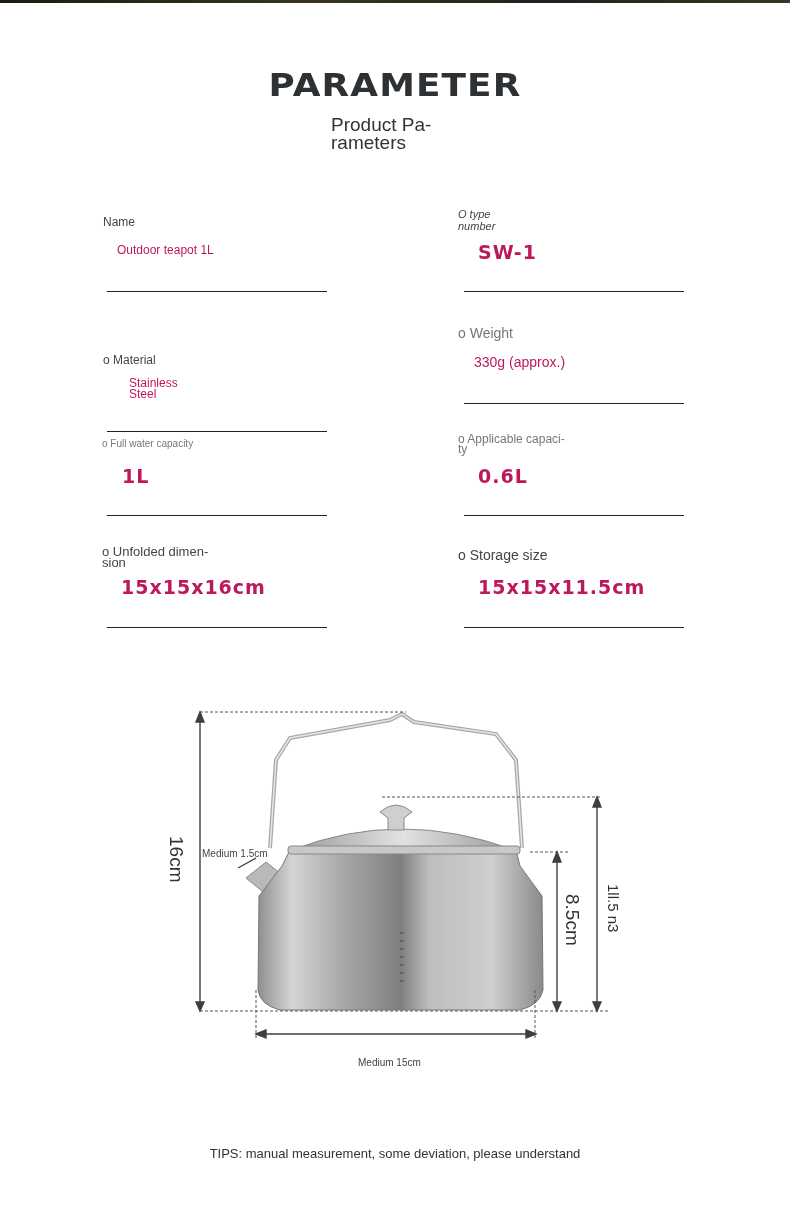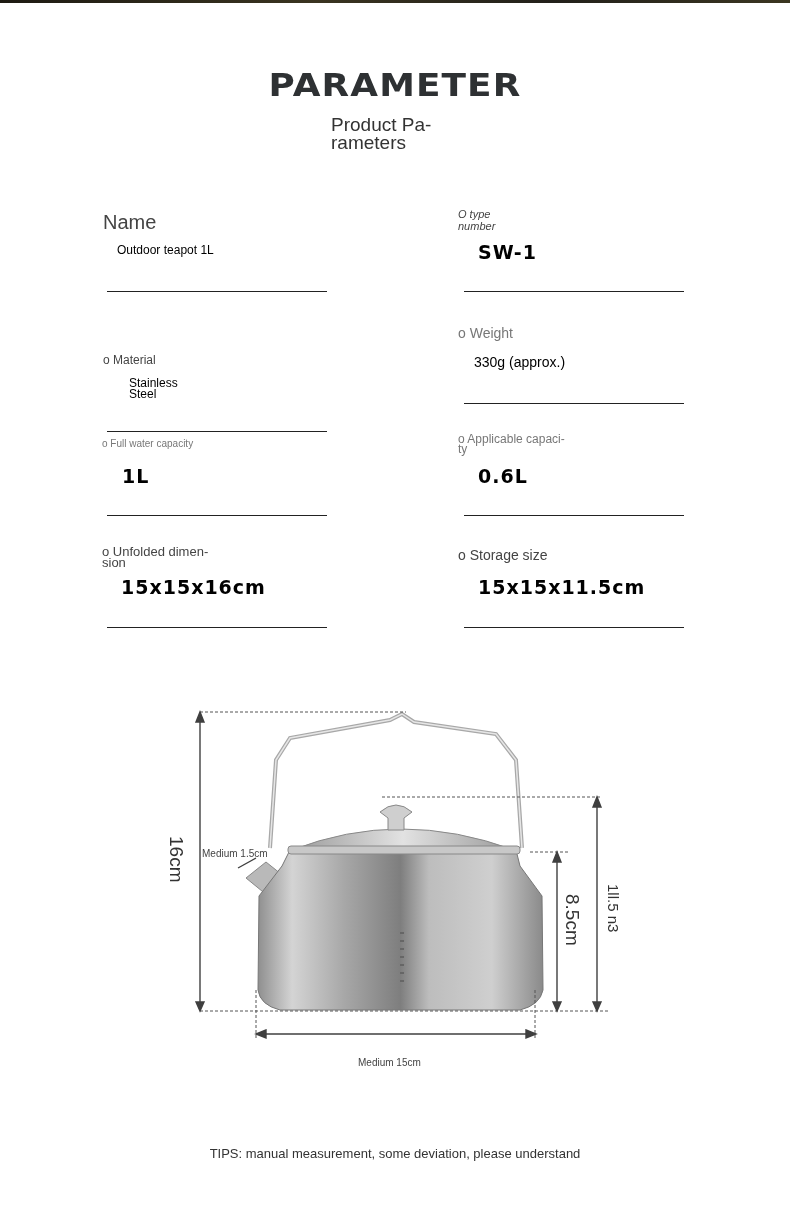--- a/index.html
+++ b/index.html
@@ -2,41 +2,41 @@
 <html><head>
   <meta charset="utf-8">
   <style>
     html, body { margin: 0; padding: 0; background: #ffffff; }
     body { width: 790px; height: 1229px; position: relative; overflow: hidden; font-family: "Liberation Sans", sans-serif; color: #333; }
     .topbar { position: absolute; left: 0; top: 0; width: 790px; height: 3px; background: linear-gradient(90deg,#1d1a12,#3a3420 40%,#22201a 70%,#3b3621); }
     .title { position: absolute; left: 0; width: 790px; top: 66px; text-align: center; font-family: "DejaVu Sans", sans-serif; font-weight: bold; font-size: 32px; letter-spacing: 1px; color: #2e3133; transform: scaleX(1.12); }
     .subtitle { position: absolute; left: 331px; top: 116px; font-size: 19px; line-height: 18px; color: #333; width: 130px; }
     .cell { position: absolute; width: 222px; height: 90px; }
     .cell .label { position: absolute; left: 0; top: 0; color: #444; line-height: 12px; }
-    .cell .value { position: absolute; color: #000000; }
+    .cell .value { position: absolute; color: #be185d; }
     .cell .line { position: absolute; left: 4px; width: 220px; height: 1px; background: #222; }
     .big { font-family: "DejaVu Sans", sans-serif; font-weight: bold; font-size: 19px; color: #2b2b2b; letter-spacing: 1px; }
     .diagram { position: absolute; left: 150px; top: 700px; width: 480px; height: 380px; }
     .dim-text { position: absolute; font-size: 10px; color: #444; }
     .rot { position: absolute; font-size: 19px; color: #333; transform-origin: left top; white-space: nowrap; }
     .tips { position: absolute; left: 0; width: 790px; top: 1146px; text-align: center; font-size: 13px; color: #333; }
   </style>
 </head>
 <body>
 
 <div class="topbar"></div>
 
 <div class="title">PARAMETER</div>
 <div class="subtitle">
   <div>Product Pa-</div>
   <div>rameters</div>
 </div>
 
 <div class="cell" style="left:103px; top:212px;">
-  <div class="label" style="font-size:20px; line-height:20px;">Name</div>
+  <div class="label" style="font-size:12px; line-height:20px;">Name</div>
   <div class="value" style="left:14px; top:31px; font-size:12px;">Outdoor teapot 1L</div>
   <div class="line" style="top:79px;"></div>
 </div>
 <div class="cell" style="left:458px; top:208px;">
   <div class="label" style="font-size:11px;font-style:italic;">
     <div>O type</div>
     <div>number</div>
   </div>
   <div class="value big" style="left:20px; top:33px;">SW-1</div>
   <div class="line" style="top:83px; left:6px;"></div>

